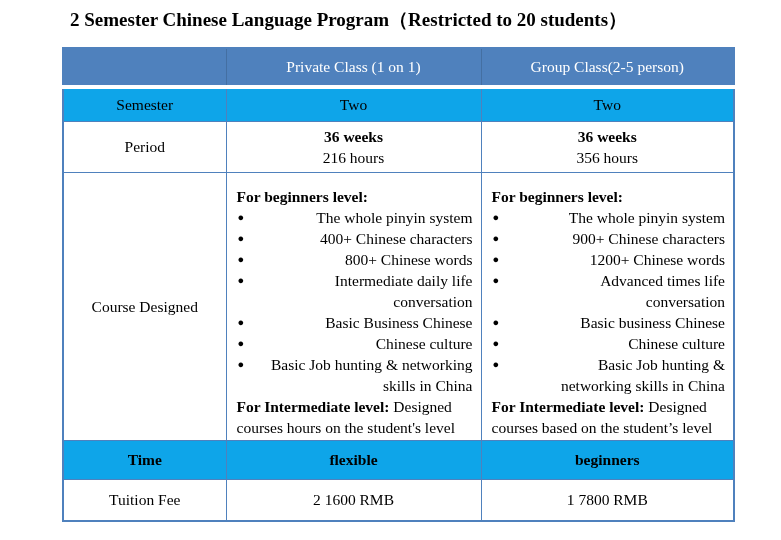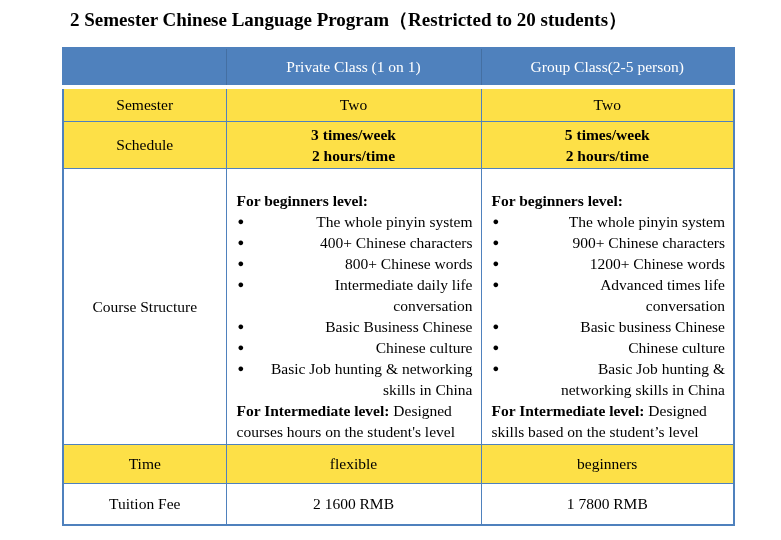--- a/index.html
+++ b/index.html
@@ -46,32 +46,32 @@
   }
   .program-table thead th {
     background: #4F81BD;
     color: #ffffff;
     height: 32px;
     border-left-color: #446FA2;
     border-right-color: #446FA2;
     border-top-color: #4F81BD;
     border-bottom: 4px solid #ffffff;
   }
-  tr.band td { background: #fde047; }
+  tr.band td { background: #0ea5e9; }
   .r-semester td { height: 28px; }
   .r-period   td { height: 46px; }
   .r-schedule td { height: 38px; }
   .r-course   td { height: 250px; }
-  .r-time     td { height: 34px; }
+  .r-time     td { height: 34px; font-weight: bold; }
   .r-tuition  td { height: 36px; }
   .bold { font-weight: bold; }
   td.course-cell {
     text-align: left;
     vertical-align: top;
-    padding: 21px 8px 2px 10px;
+    padding: 13px 8px 2px 10px;
     line-height: 21px;
   }
   .bullet-item { display: flex; align-items: flex-start; }
   .bullet {
     flex: 0 0 32px;
     width: 32px;
     font-size: 11px;
     line-height: 21px;
     padding-left: 1px;
   }
@@ -99,35 +99,35 @@
       </tr>
     </thead>
     <tbody>
 
       <tr class="band r-semester">
         <td>Semester</td>
         <td class="bold">Two</td>
         <td class="bold">Two</td>
       </tr>
 
-
-      <tr class="band r-schedule">
-        <td>Schedule</td>
+      <tr class="r-period">
+        <td>Period</td>
         <td class="two-line">
-          <div class="bold">3 times/week</div>
-          <div class="bold">2 hours/time</div>
+          <div class="bold">36 weeks</div>
+          <div>216 hours</div>
         </td>
         <td class="two-line">
-          <div class="bold">5 times/week</div>
-          <div class="bold">2 hours/time</div>
-        </td>
-      </tr>
+          <div class="bold">36 weeks</div>
+          <div>356 hours</div>
+        </td>
+      </tr>
+
 
       <tr class="r-course">
-        <td>Course Structure</td>
+        <td>Course Designed</td>
 
         <td class="course-cell">
           <div class="bold">For beginners level:</div>
           <div class="bullet-item">
               <span class="bullet">●</span>
               <span class="bullet-text">The whole pinyin system</span>
             </div>
           <div class="bullet-item">
               <span class="bullet">●</span>
               <span class="bullet-text">400+ Chinese characters</span>
@@ -178,21 +178,21 @@
               <span class="bullet-text">Basic business Chinese</span>
             </div>
           <div class="bullet-item">
               <span class="bullet">●</span>
               <span class="bullet-text">Chinese culture</span>
             </div>
           <div class="bullet-item">
               <span class="bullet">●</span>
               <span class="bullet-text">Basic Job hunting &amp; networking skills in China</span>
             </div>
-          <div><span class="bold">For Intermediate level:</span><span> Designed skills based on the student’s level</span></div>
+          <div><span class="bold">For Intermediate level:</span><span> Designed courses based on the student’s level</span></div>
         </td>
       </tr>
 
       <tr class="band r-time">
         <td>Time</td>
         <td class="bold">flexible</td>
         <td class="bold">beginners</td>
       </tr>
 
       <tr class="r-tuition">

